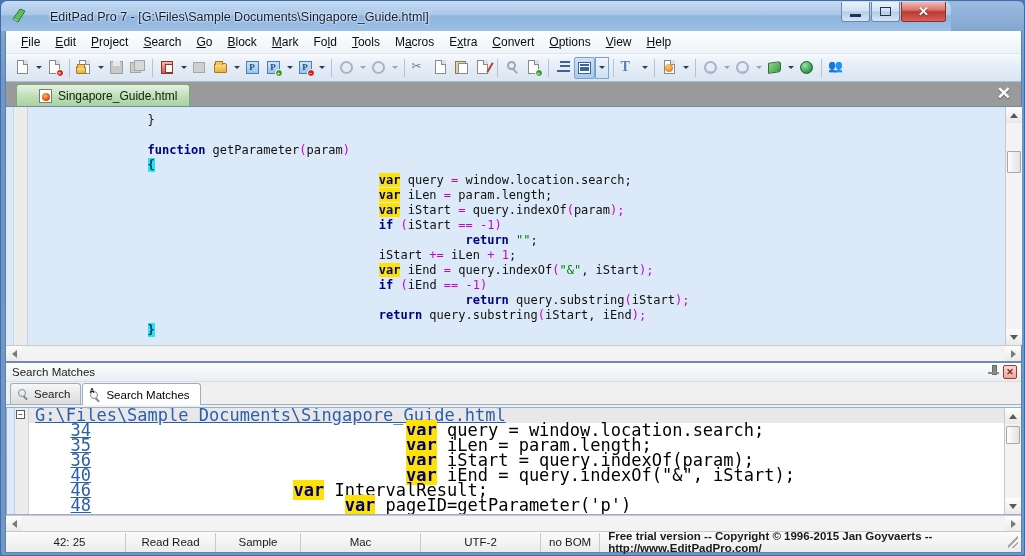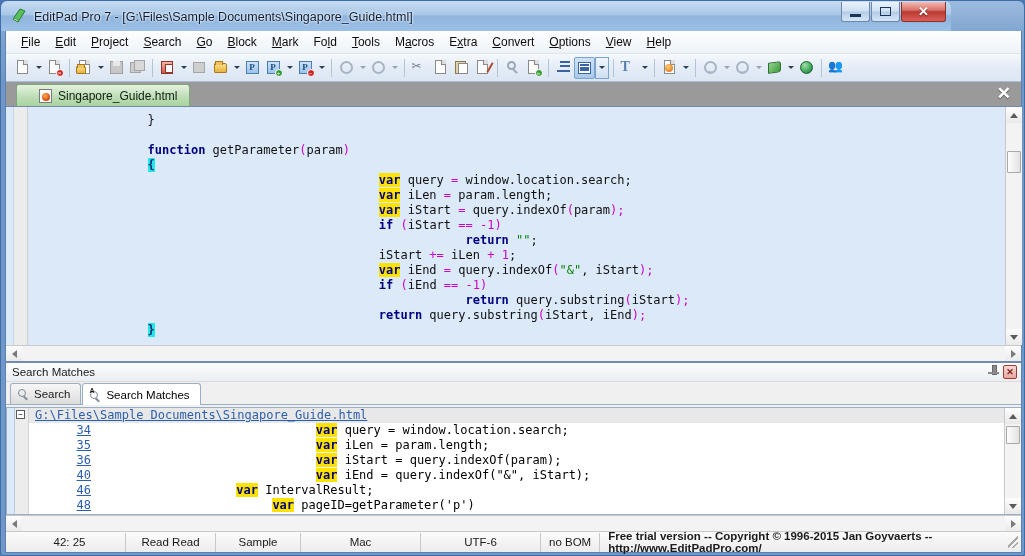--- a/index.html
+++ b/index.html
@@ -19,21 +19,21 @@
     padding: 4px 4px 4px 4px;
     border: 1px solid #3f6da8;
   }
 
   
   .titlebar {
     position: absolute; left: 0; top: 0;
     width: 950px; height: 30px;
     border-radius: 7px 7px 0 0;
     background: linear-gradient(to bottom, #c7dcf3 0%, #a9c8e8 45%, #8fb4dd 50%, #9cc0e6 100%);
-    display: flex; align-items: center;
+    display: flex; align-items: center; gap: 16px;
   }
   .title-icon {
     width: 18px; height: 18px; margin-left: 9px; margin-right: 6px;
     position: relative; flex: none;
   }
   .title-text {
     font-size: 12.5px; color: #0b1b33; white-space: nowrap;
     text-shadow: 0 0 3px #ffffff, 0 0 2px #ffffff;
     margin-top: 1px;
   }
@@ -368,21 +368,21 @@
   }
 
   .results {
     flex: 1 1 auto; display: flex; position: relative; min-height: 0;
     background: #ffffff; border: 1px solid #9aafc6; margin: 2px 0 0 0;
   }
   .res-edge { width: 8px; flex: none; background: #dce9f9; border-right: 1px solid #b9cde3;}
   .res-gutter { width: 14px; flex: none; background: #ececec; border-right: 1px solid #d4d4d4; }
   .res-body {
     flex: 1 1 auto; overflow: hidden; background: #fff;
-    font-family: "DejaVu Sans Mono", monospace; font-size: 12px;
+    font-family: "DejaVu Sans Mono", monospace; font-size: 17px;
     line-height: 15px; white-space: pre; position: relative;
   }
   .res-header {
     background: #e8e8e8; color: #2b5fae; text-decoration: underline;
     padding-left: 6px; height: 15px;
   }
   .res-row { height: 15px; display: flex; }
   .res-ln {
     width: 70px; text-align: right; padding-right: 8px;
     color: #2b5fae; text-decoration: underline; flex: none;
@@ -708,19 +708,19 @@
         <div class="hsb-track"></div>
         <div class="hsb-btn hsb-r"></div>
       </div>
     </div>
 
     <div class="statusbar" id="statusbar">
         <div class="sb-cell" style="width: 120px; padding-left: 16px;">42: 25</div>
         <div class="sb-cell" style="width: 90px;">Read Read</div>
         <div class="sb-cell" style="width: 85px;">Sample</div>
         <div class="sb-cell" style="width: 120px;">Mac</div>
-        <div class="sb-cell" style="width: 120px;">UTF-6</div>
+        <div class="sb-cell" style="width: 120px;">UTF-2</div>
         <div class="sb-cell">no BOM</div>
         <div class="sb-cell grow">Free trial version  --  Copyright © 1996-2015 Jan Goyvaerts  --  http://www.EditPadPro.com/</div>
         <div class="grip"></div>
       </div>
   </div>
 </div>
 
 </body></html>

